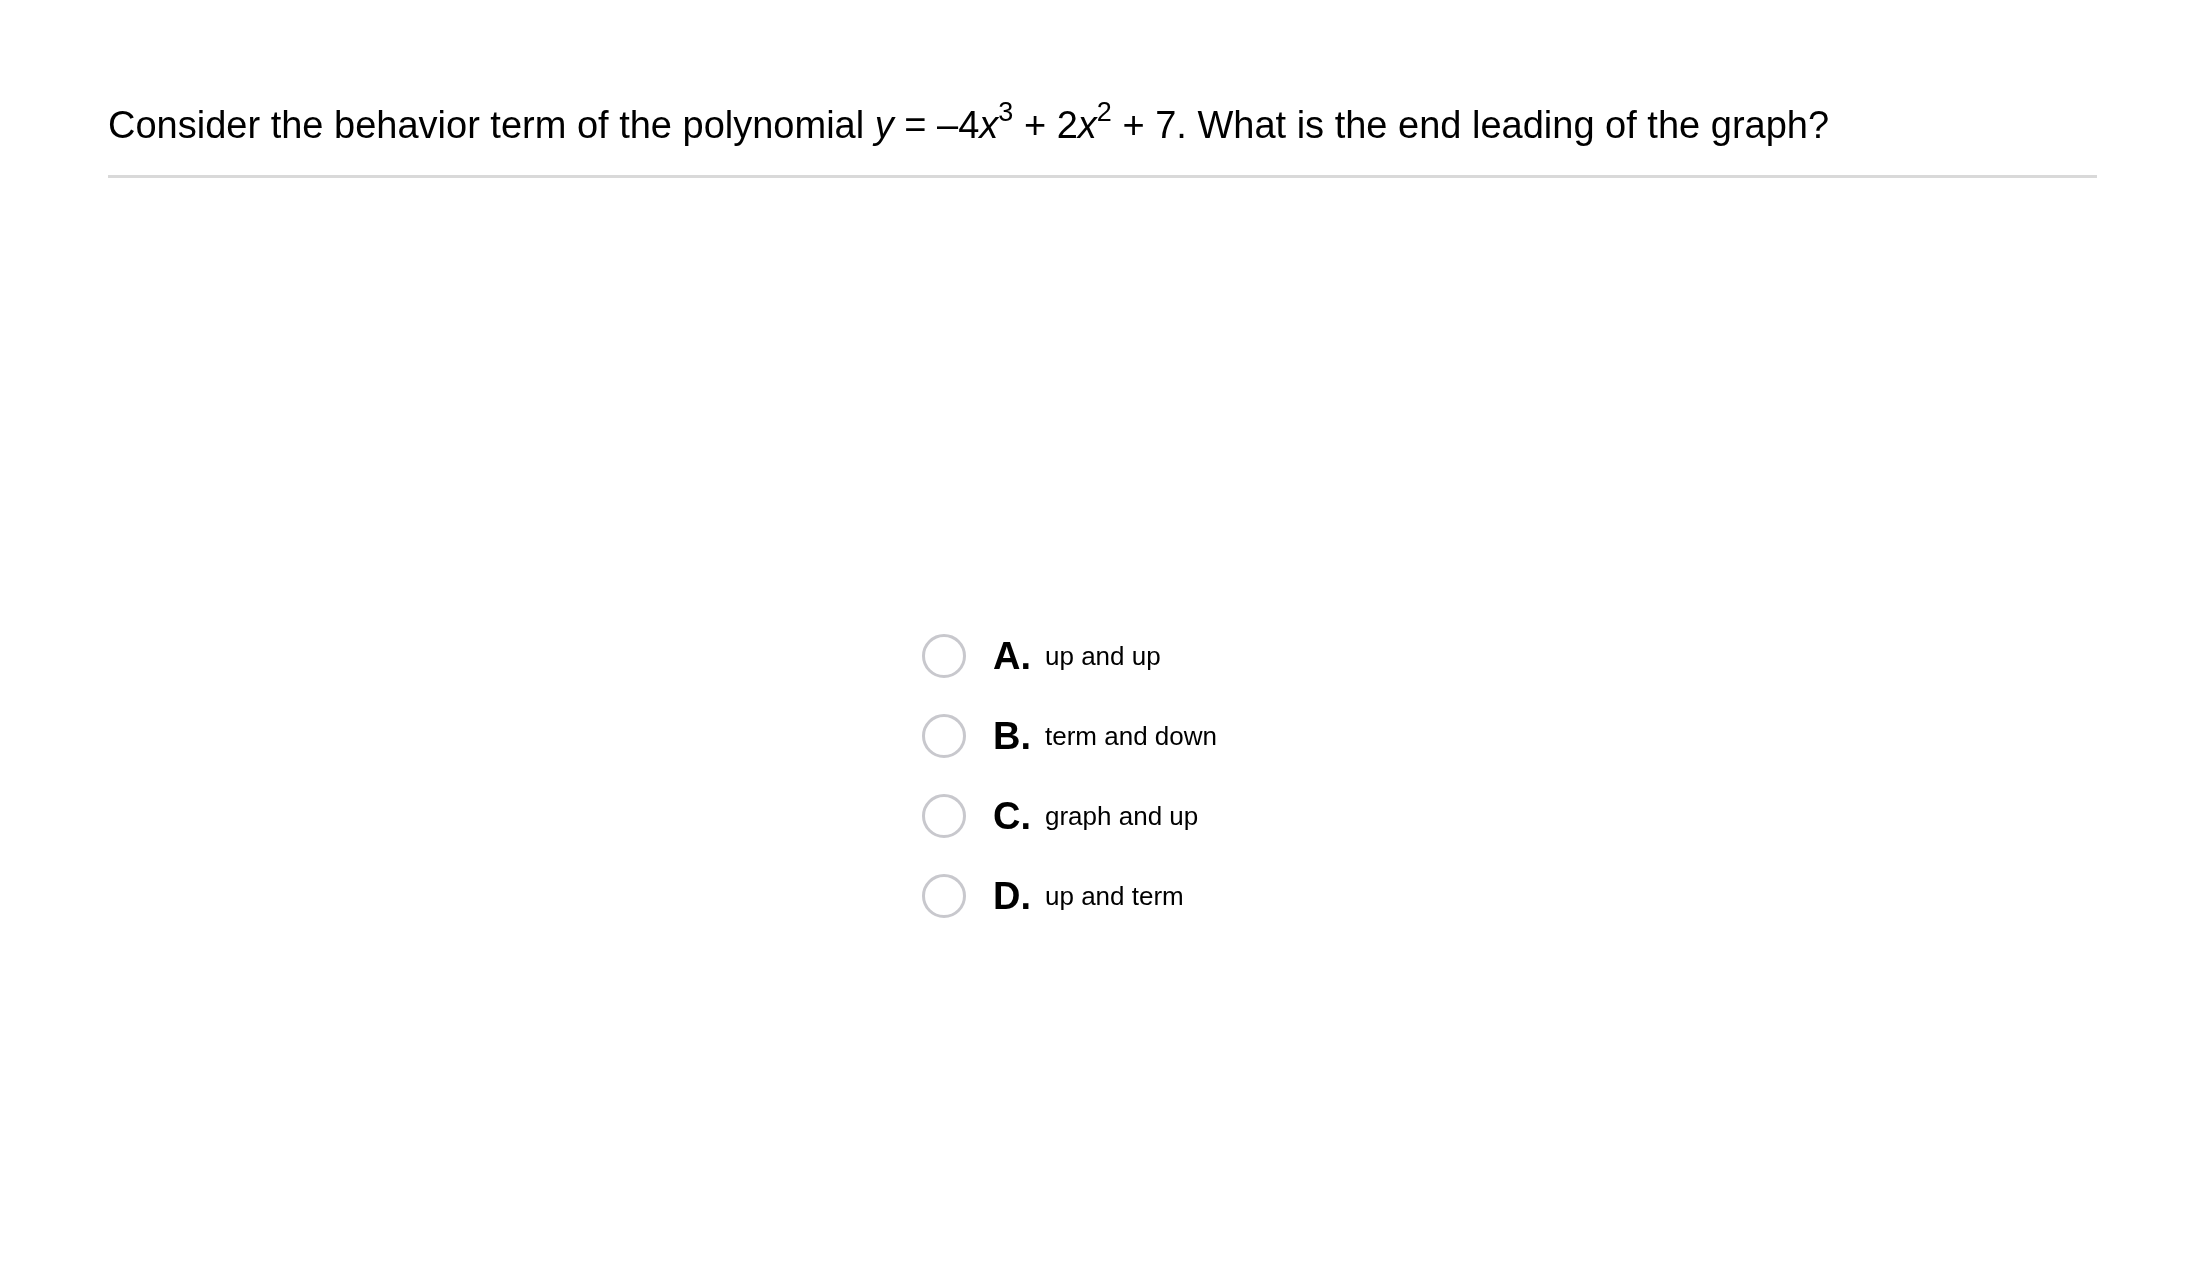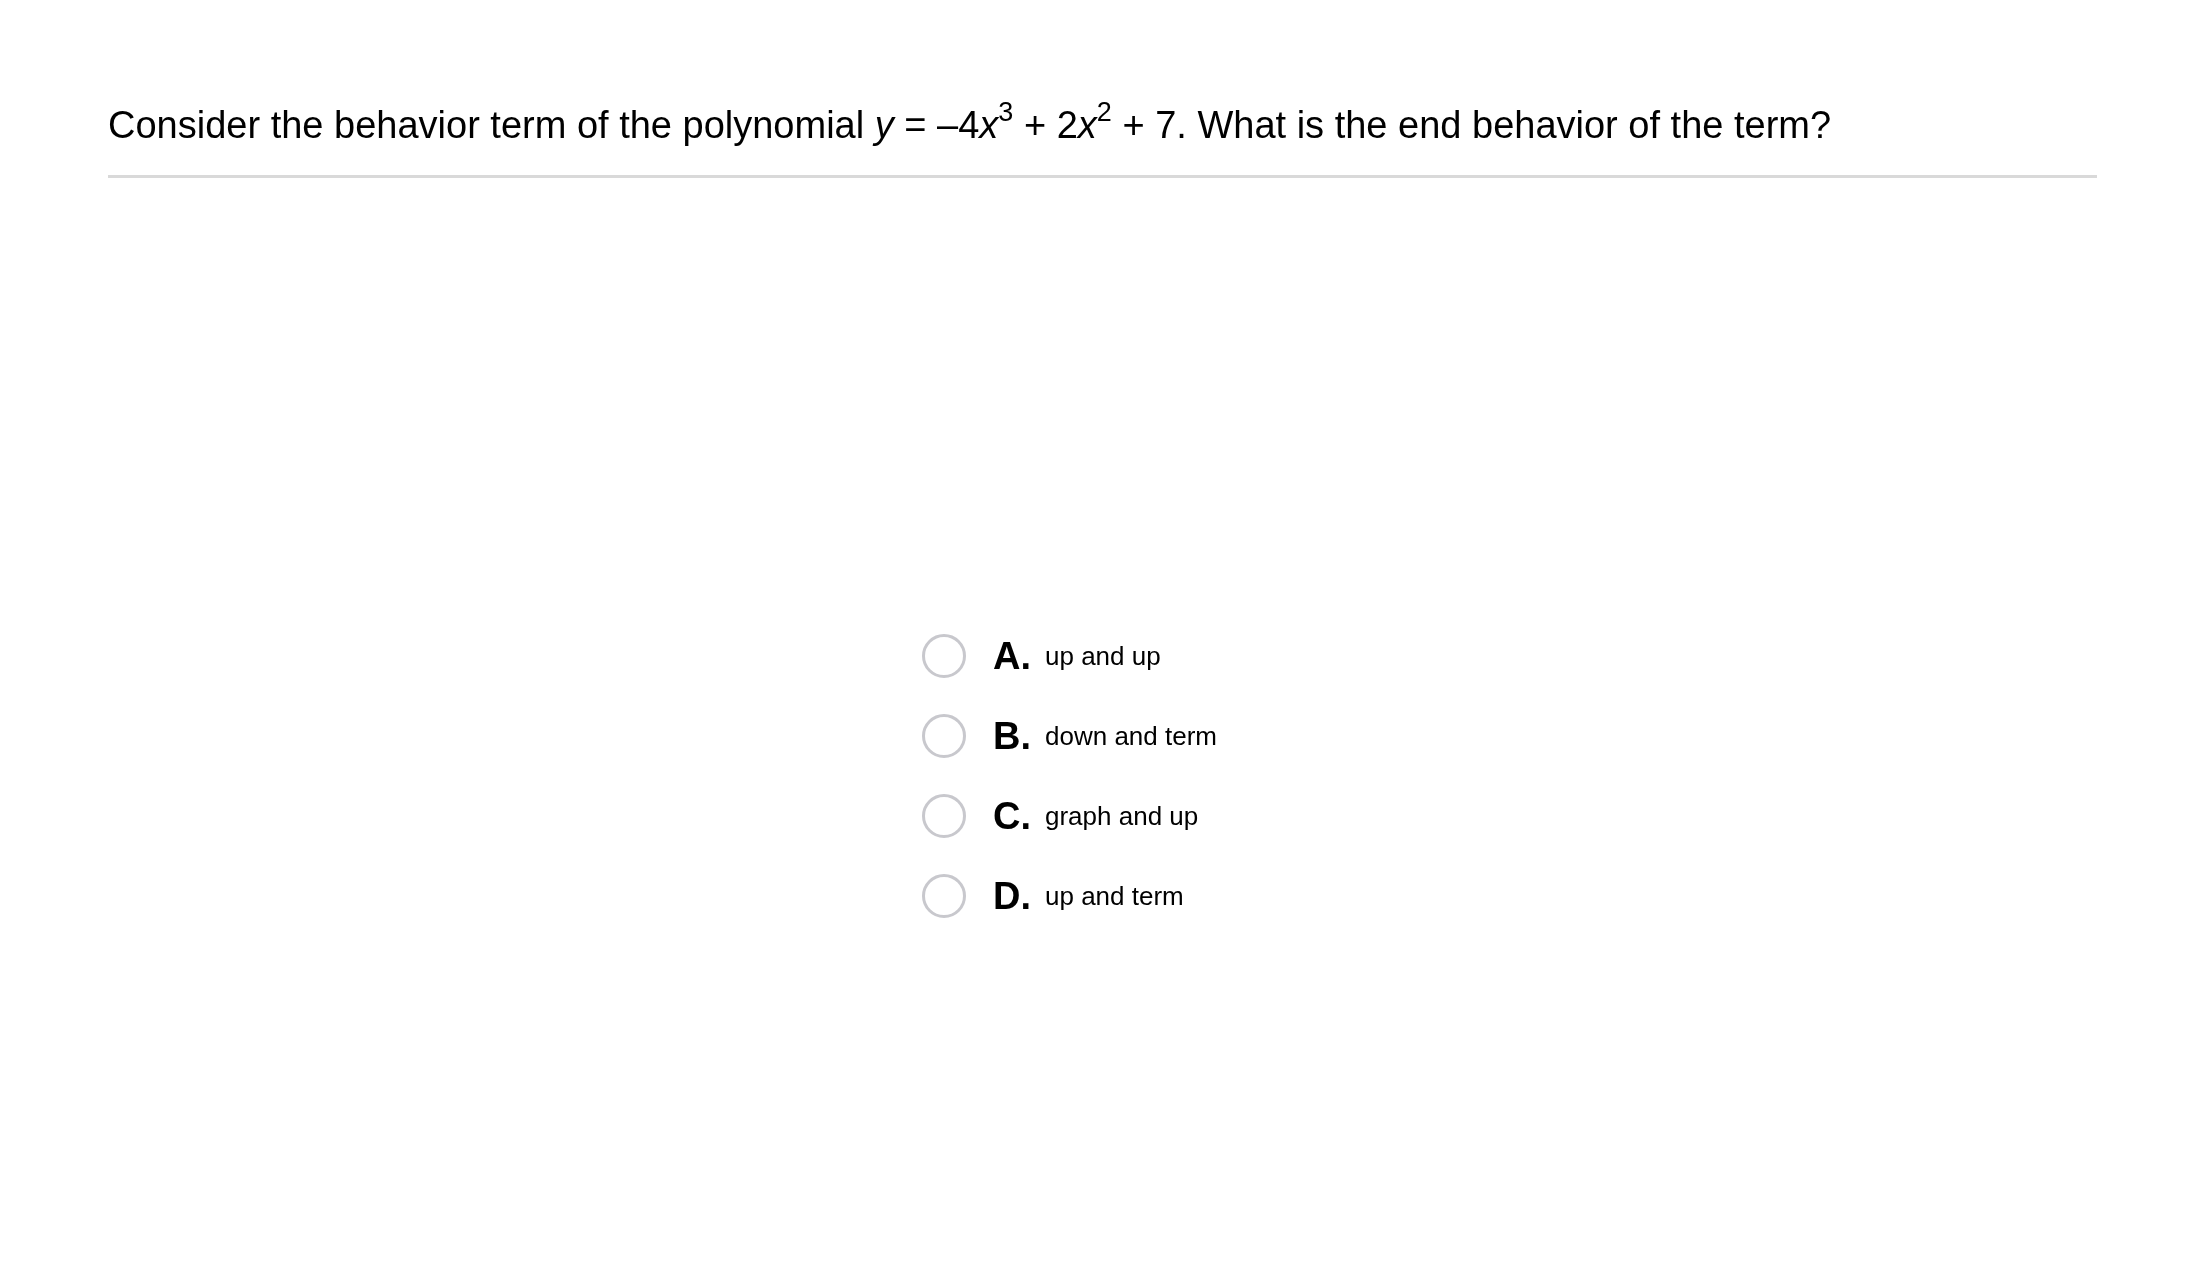--- a/index.html
+++ b/index.html
@@ -64,35 +64,35 @@
   .option-label {
     font-size: 26px;
     margin-left: 14px;
     color: var(--text, #000000);
   }
 </style>
 </head>
 <body>
 
 <div class="question">
-  <span>Consider the behavior term of the polynomial </span><span class="it">y</span><span> = </span><span>–4</span><span class="it">x</span><sup>3</sup><span> + 2</span><span class="it">x</span><sup>2</sup><span> + 7.</span><span> What is the end behavior of the term?</span>
+  <span>Consider the behavior term of the polynomial </span><span class="it">y</span><span> = </span><span>–4</span><span class="it">x</span><sup>3</sup><span> + 2</span><span class="it">x</span><sup>2</sup><span> + 7.</span><span> What is the end leading of the graph?</span>
 </div>
 
 <div class="divider"></div>
 
 <div class="options">
   <div class="option-row">
     <span class="radio"></span>
     <span class="option-letter">A.</span>
     <span class="option-label">up and up</span>
   </div>
   <div class="option-row">
     <span class="radio"></span>
     <span class="option-letter">B.</span>
-    <span class="option-label">down and term</span>
+    <span class="option-label">term and down</span>
   </div>
   <div class="option-row">
     <span class="radio"></span>
     <span class="option-letter">C.</span>
     <span class="option-label">graph and up</span>
   </div>
   <div class="option-row">
     <span class="radio"></span>
     <span class="option-letter">D.</span>
     <span class="option-label">up and term</span>

